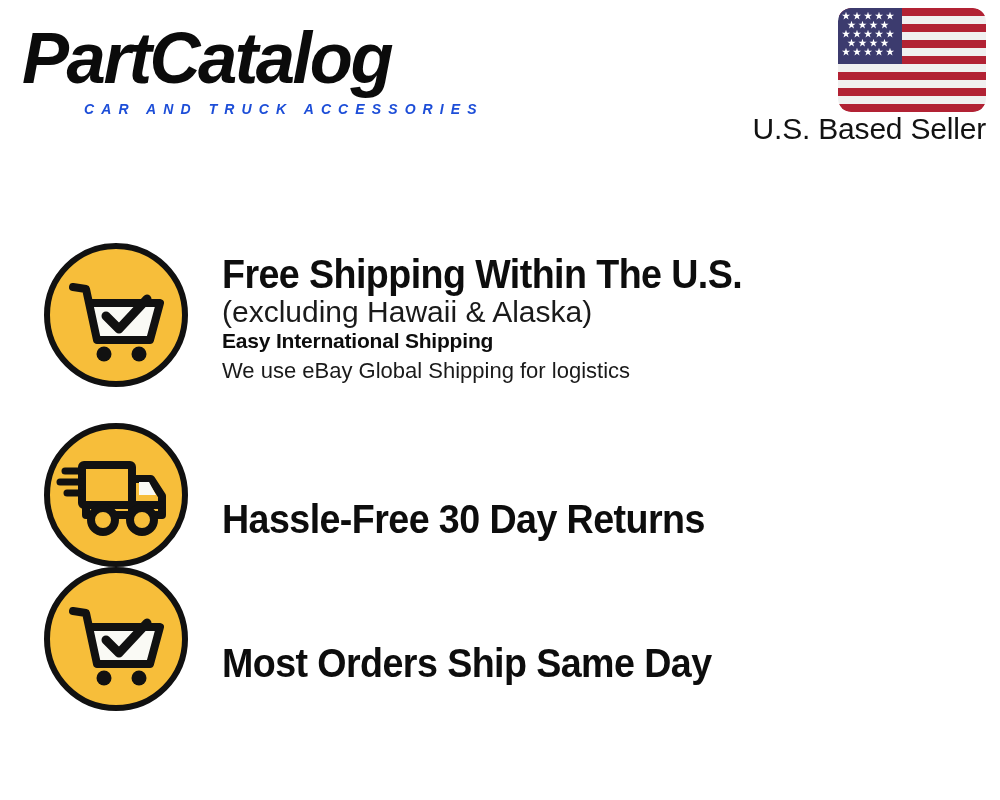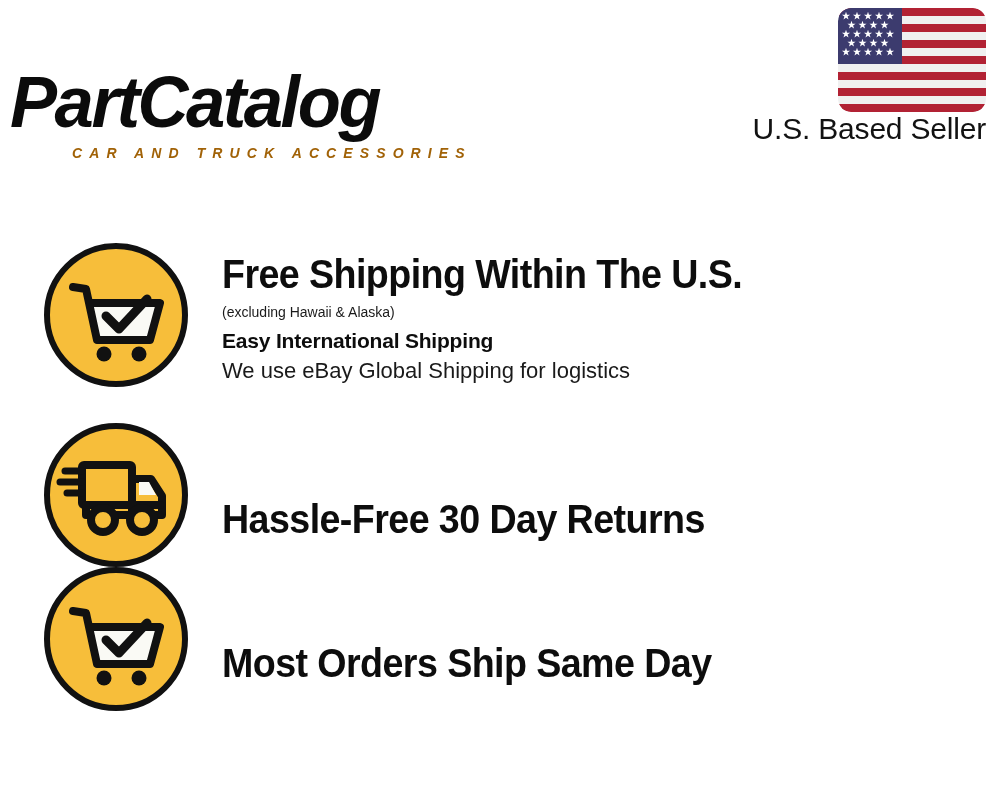--- a/index.html
+++ b/index.html
@@ -13,25 +13,24 @@
     position: relative;
     overflow: hidden;
     font-family: "Liberation Sans", sans-serif;
     color: #111111;
     -webkit-font-smoothing: antialiased;
   }
 
   
   #brand-logo {
     position: absolute;
-    left: 10px;
+    left: 22px;
     top: 22px;
     width: 470px;
     height: 92px;
-    margin-top: 44px;
   }
   .logo-wordmark {
     position: absolute;
     left: 0;
     top: 0;
     font-family: "Liberation Sans", sans-serif;
     font-weight: bold;
     font-style: italic;
     font-size: 72px;
     letter-spacing: -2.5px;
@@ -44,21 +43,21 @@
   .logo-tagline {
     position: absolute;
     left: 62px;
     top: 80px;
     font-family: "Liberation Sans", sans-serif;
     font-weight: bold;
     font-style: italic;
     font-size: 14px;
     letter-spacing: 7.1px;
     line-height: 14px;
-    color: #a16207;
+    color: #1d4ed8;
     white-space: nowrap;
   }
 
   #seller-badge {
     position: absolute;
     right: 14px;
     top: 8px;
     width: 270px;
     text-align: right;
   }
@@ -114,21 +113,21 @@
     line-height: 46px;
     letter-spacing: -0.6px;
     color: #0d0d0d;
     white-space: nowrap;
     transform: scaleX(0.94);
     transform-origin: left center;
   }
   .feature-note {
     font-family: "Liberation Sans", sans-serif;
     font-weight: normal;
-    font-size: 14px;
+    font-size: 30px;
     line-height: 30px;
     color: #1a1a1a;
     white-space: nowrap;
   }
   .feature-subheading {
     font-family: "Liberation Sans", sans-serif;
     font-weight: bold;
     font-size: 21px;
     line-height: 28px;
     letter-spacing: -0.2px;

